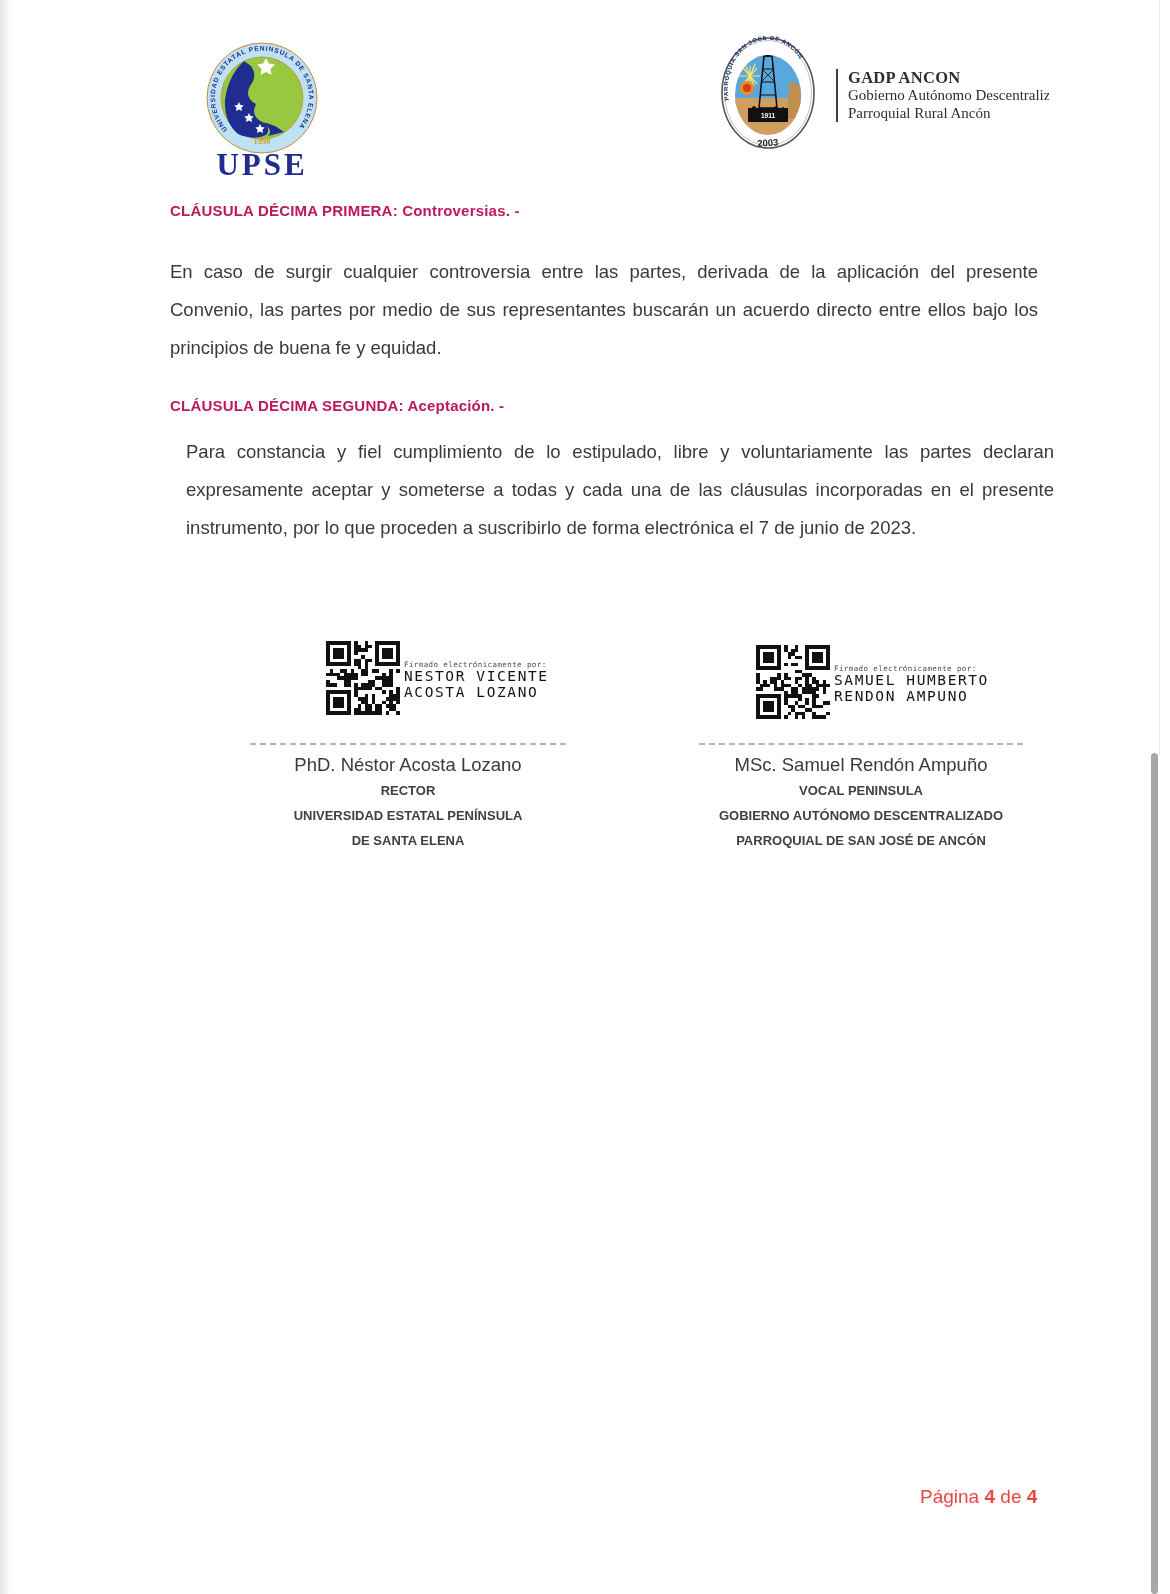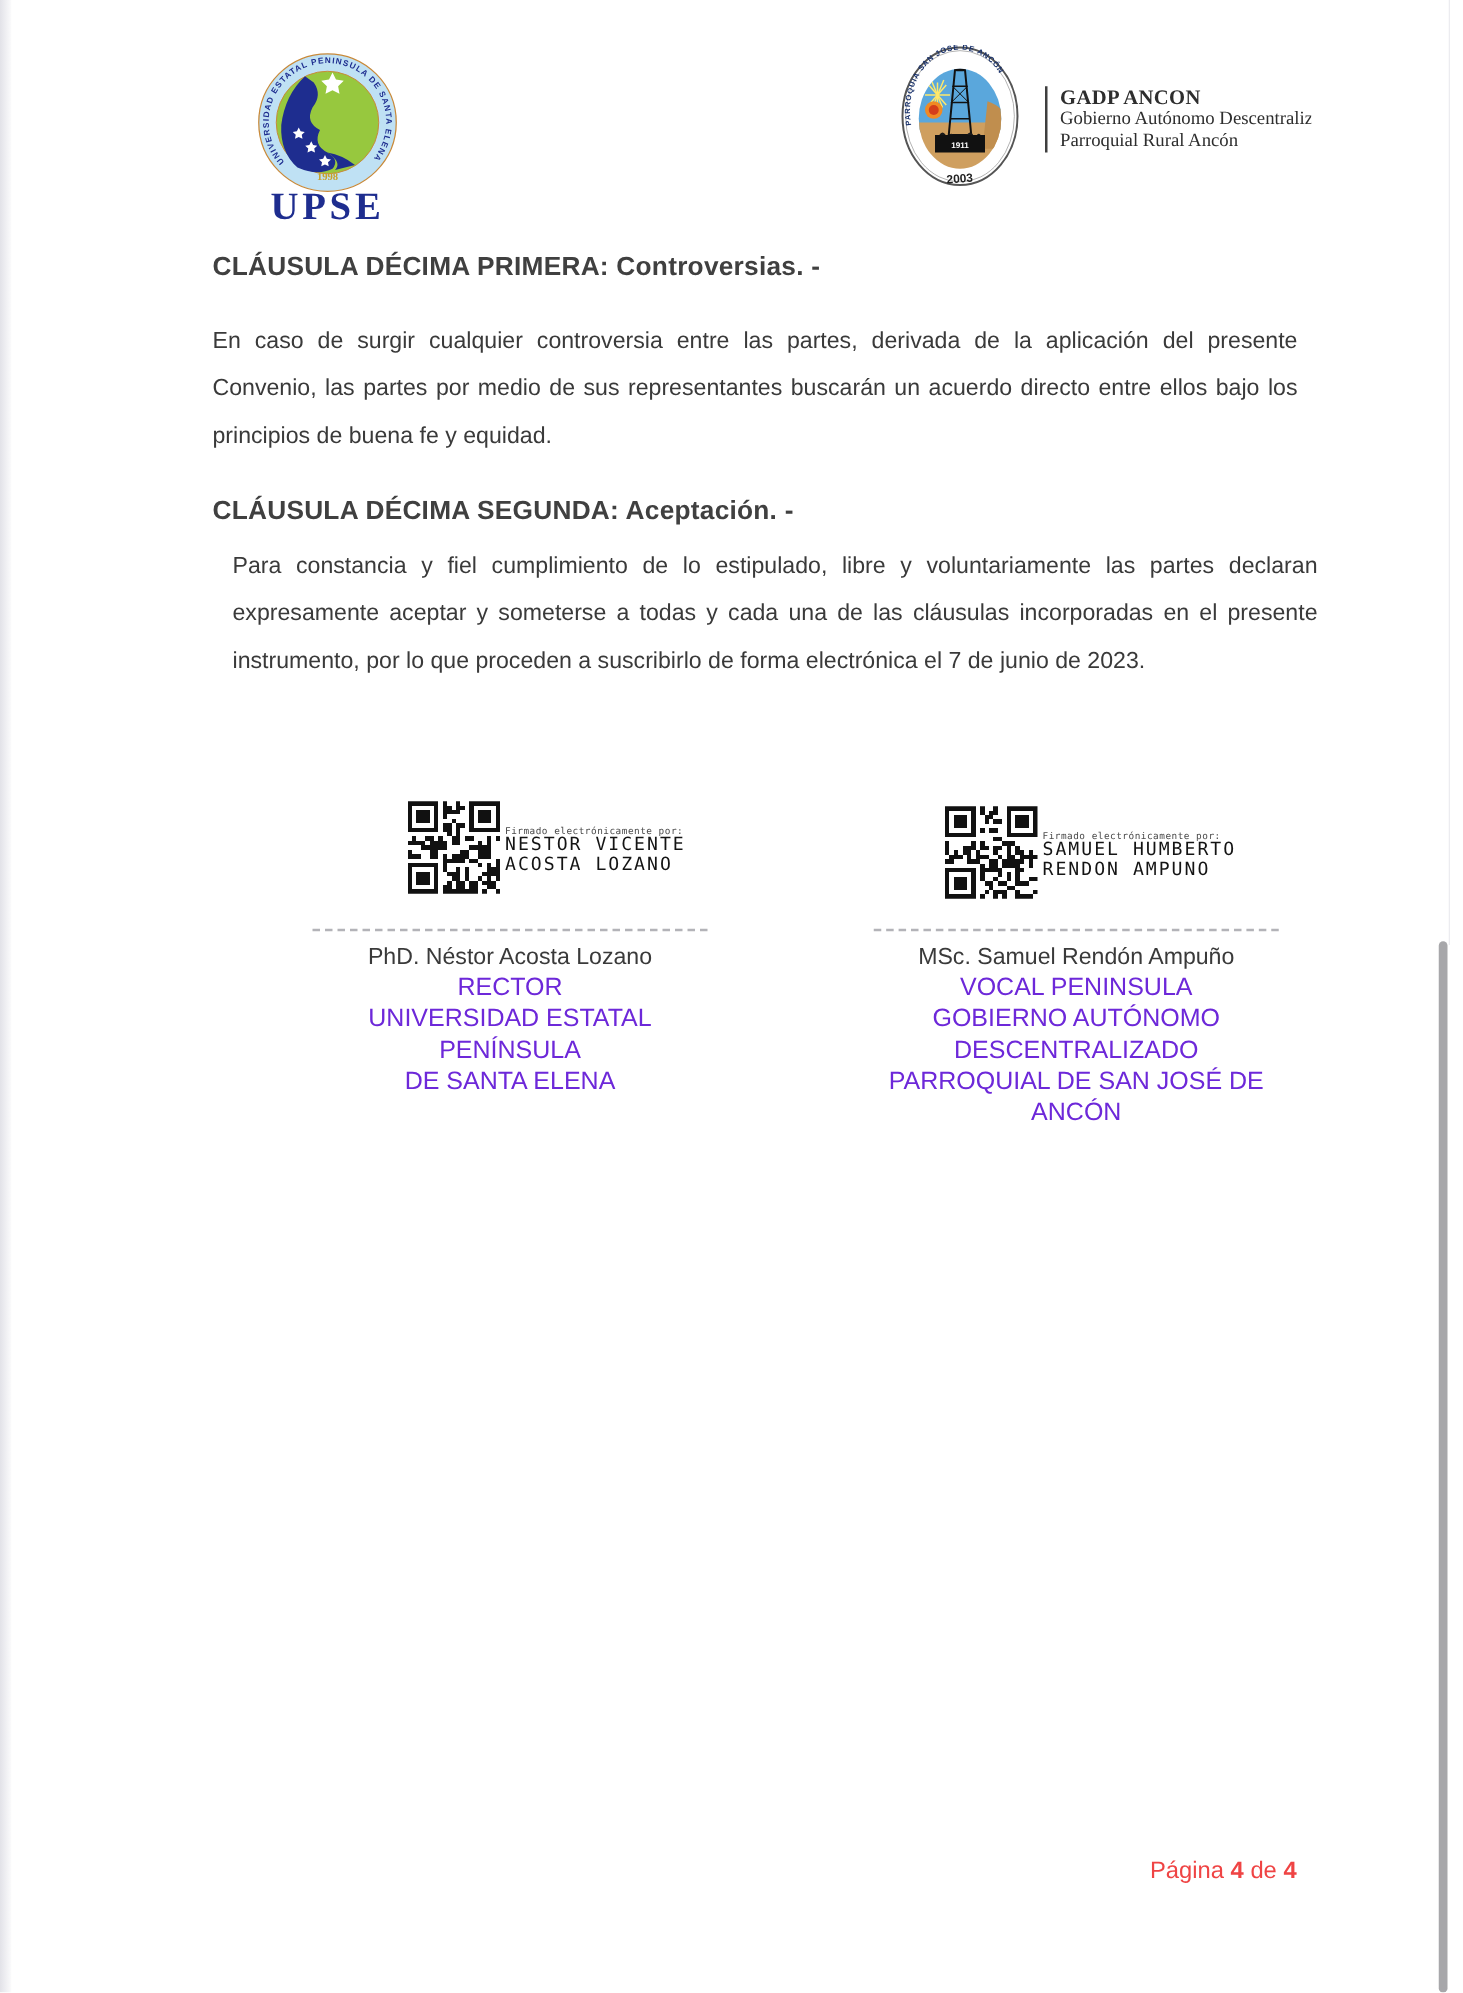--- a/index.html
+++ b/index.html
@@ -17,22 +17,22 @@
   .ancon-logo{position:absolute;left:720px;top:36px;width:97px;height:118px;}
   .gadp-block{
     position:absolute;left:836px;top:69px;width:201px;overflow:hidden;
     border-left:2px solid #3f3f3f;padding-left:10px;
     font-family:"Liberation Serif",serif;color:#2e2e2e;
   }
   .gadp-title{font-size:16.5px;font-weight:bold;letter-spacing:.3px;white-space:nowrap;line-height:18px;}
   .gadp-line{font-size:15px;line-height:17.5px;white-space:nowrap;}
 
   
-  .h-clause{position:absolute;left:170px;width:870px;font-size:21px;font-weight:bold;
-    color:#404040;letter-spacing:.2px;}
+  .h-clause{position:absolute;left:170px;width:870px;font-size:15px;font-weight:bold;
+    color:#be185d;letter-spacing:.2px;}
   .p-clause{position:absolute;left:170px;width:868px;font-size:18.5px;line-height:38px;
     color:#3a3a3a;text-align:justify;}
   #clause1-heading{top:202px;}
   #clause1-body{top:253px;}
   #clause2-heading{top:382px;margin-top:15px;}
   #clause2-body{top:433px;margin-left:16px;}
 
   
   .stamp{position:absolute;display:flex;align-items:flex-start;}
   #stamp-left{left:326px;top:641px;}
@@ -43,21 +43,21 @@
     letter-spacing:.4px;white-space:nowrap;}
   .stamp-name{font-family:"DejaVu Sans Mono",monospace;font-size:14.5px;font-weight:normal;
     color:#141414;letter-spacing:1.6px;line-height:15.5px;white-space:nowrap;}
 
   
   .sig{position:absolute;text-align:center;color:#2f2f2f;}
   #sig-left{left:250px;top:743px;width:316px;}
   #sig-right{left:699px;top:743px;width:324px;}
   .sig-line{height:0;border-top:2px dashed #b3b3b8;margin-bottom:7px;}
   .sig-name{font-size:18.5px;line-height:26px;color:#3a3a3a;}
-  .sig-bold{font-size:20px;font-weight:normal;line-height:25px;color:#6d28d9;}
+  .sig-bold{font-size:13px;font-weight:bold;line-height:25px;color:#404040;}
 
   
   .footer{position:absolute;top:1486px;left:920px;width:130px;font-size:19px;color:#ef4444;
     white-space:nowrap;}
   .footer .bold{font-weight:bold;}
 
   
   .scrollbar-thumb{position:absolute;left:1151px;top:753px;width:7px;height:841px;
     background:#a7a7aa;border-radius:4px;}
 </style>

